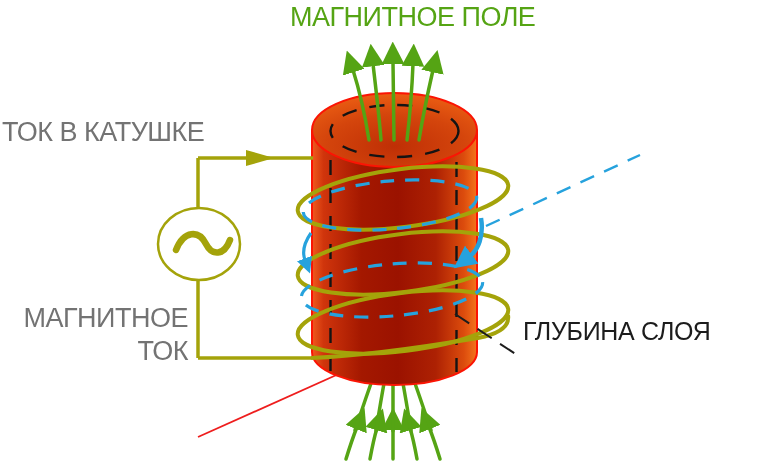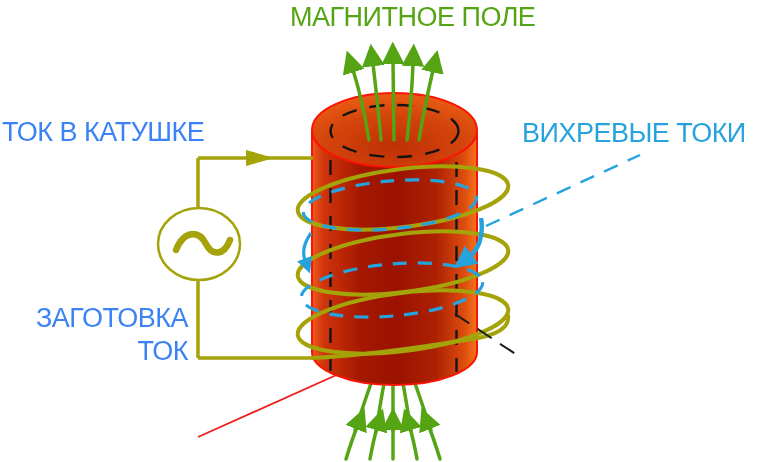--- a/index.html
+++ b/index.html
@@ -3,21 +3,21 @@
 <meta charset="utf-8">
 <style>
   html,body{margin:0;padding:0;background:#fff;}
   .canvas{
     position:relative;width:762px;height:462px;background:#ffffff;overflow:hidden;
     font-family:"Liberation Sans","DejaVu Sans",sans-serif;
   }
   .canvas svg{position:absolute;left:0;top:0;}
   .label{position:absolute;font-size:27px;line-height:30px;letter-spacing:-0.5px;white-space:nowrap;}
   .label-green{color:#55A414;}
-  .label-olive{color:#3b82f6;}
+  .label-olive{color:#737373;}
   .label-blue{color:#26A2DD;}
   .label-red{color:#EE1D1D;}
   .label-black{color:#1C1C1C;}
   .lbl-magnetic{left:290px;top:2px;width:240px;text-align:center;}
   .lbl-coil{left:2px;top:117px;}
   .lbl-eddy{left:522px;top:118px;}
   .lbl-ac{left:0px;top:302px;width:188px;text-align:right;line-height:33px;}
   .lbl-workpiece{left:42px;top:428px;}
   .lbl-skin{left:523px;top:314px;font-size:25px;line-height:35px;letter-spacing:-0.3px;}
 </style>
@@ -108,24 +108,24 @@
     </g>
 
     <line x1="486" y1="226" x2="640" y2="155" stroke="#26A2DD" stroke-width="2.4" stroke-dasharray="15 11"></line>
     <line x1="455" y1="314" x2="520" y2="357" stroke="#1C1C1C" stroke-width="2" stroke-dasharray="17 10"></line>
   </svg>
 
   <div class="label label-green lbl-magnetic">МАГНИТНОЕ ПОЛЕ</div>
 
   <div class="label label-olive lbl-coil">ТОК В КАТУШКЕ</div>
 
-  <div class="label label-blue lbl-eddy">ВИХРЕВЫЕ ТОКИ</div>
 
   <div class="label label-olive lbl-ac">
-    <div>ЗАГОТОВКА</div>
+    <div>МАГНИТНОЕ</div>
     <div>ТОК</div>
   </div>
 
 
   <div class="label label-black lbl-skin">
+    <div>ГЛУБИНА СЛОЯ</div>
   </div>
 
 </div>
 
 </body></html>

